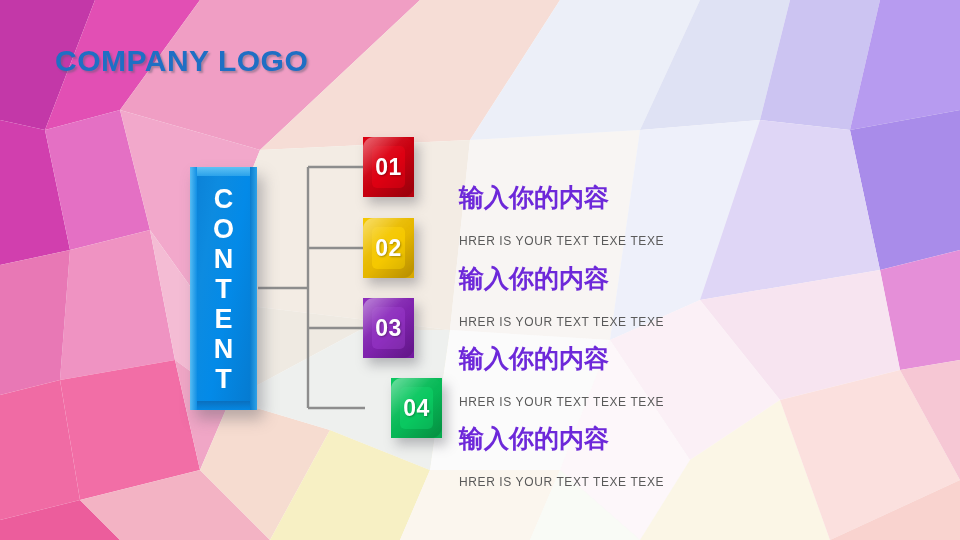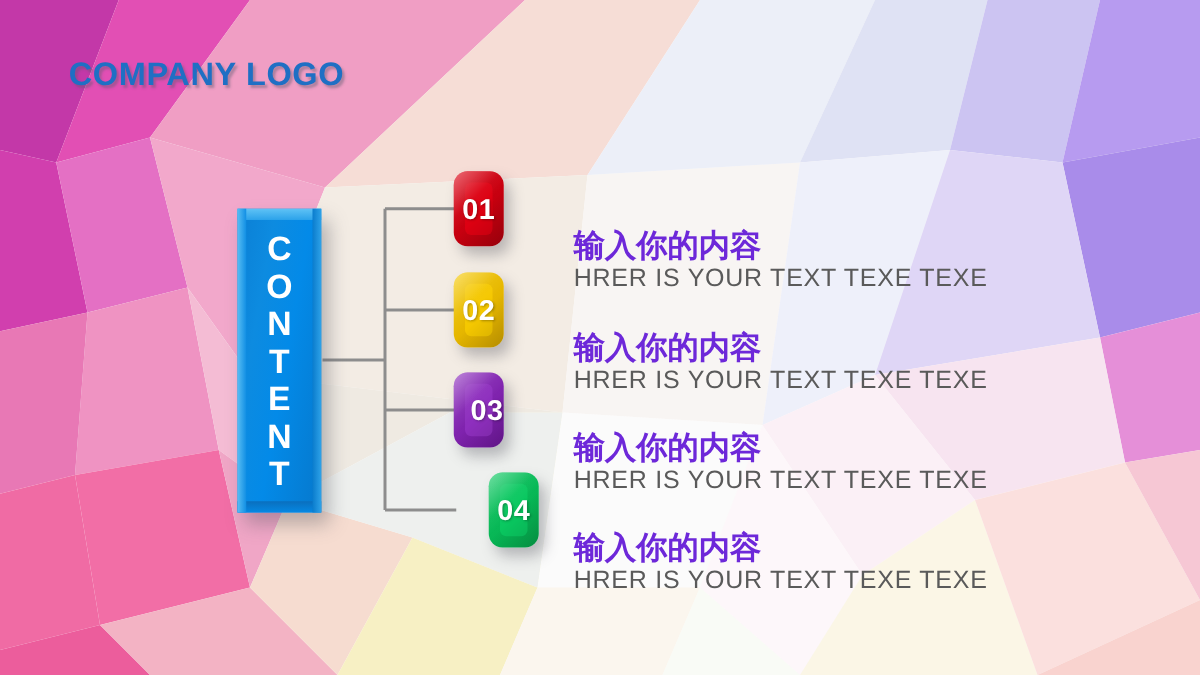--- a/index.html
+++ b/index.html
@@ -22,21 +22,21 @@
     inset: 0;
     width: 960px;
     height: 540px;
   }
 
   
   .logo {
     position: absolute;
     left: 55px;
     top: 44px;
-    font-size: 26px;
+    font-size: 30px;
     font-weight: bold;
     letter-spacing: 0.5px;
     color: #1f6fc4;
     text-shadow: 2px 2px 2px rgba(90,90,110,0.45);
     white-space: nowrap;
   }
 
   
   .connectors {
     position: absolute;
@@ -102,23 +102,23 @@
   
   .row {
     position: absolute;
     left: 363px;
     height: 72px;
   }
   .numbox {
     position: absolute;
     left: 0;
     top: 0;
-    width: 40px;
+    width: 51px;
     height: 60px;
-    border-radius: 11px;
+    border-radius: 0;
     display: flex;
     align-items: center;
     justify-content: center;
     box-shadow: 5px 7px 11px rgba(90,90,100,0.38);
   }
   .numbox .gloss {
     position: absolute;
     inset: 0;
     border-radius: 11px;
     background:
@@ -145,22 +145,22 @@
   }
   .row-title {
     font-size: 25px;
     font-weight: bold;
     color: #6d28d9;
     line-height: 30px;
     white-space: nowrap;
     margin-top: 45px;
   }
   .row-sub {
-    margin-top: 0;
-    font-size: 20px;
+    margin-top: 22px;
+    font-size: 12px;
     color: #5a5a5a;
     letter-spacing: 0.6px;
     white-space: nowrap;
   }
 </style>
 </head>
 <body>
 
 <div class="slide">
 
@@ -260,21 +260,21 @@
       <div class="gloss"></div>
       <div class="num">02</div>
     </div>
     <div class="row-text">
       <div class="row-title">输入你的内容</div>
       <div class="row-sub">HRER IS YOUR TEXT TEXE TEXE</div>
     </div>
   </div>
 
   <div class="row" style="top:298px">
-    <div class="numbox" style="background: linear-gradient(135deg, rgb(142, 47, 190) 0%, rgb(114, 25, 159) 100%); justify-content: flex-end;">
+    <div class="numbox" style="background: linear-gradient(135deg, rgb(142, 47, 190) 0%, rgb(114, 25, 159) 100%);">
       <div class="inner-face" style="background: rgb(142, 47, 190);"></div>
       <div class="gloss"></div>
       <div class="num">03</div>
     </div>
     <div class="row-text">
       <div class="row-title">输入你的内容</div>
       <div class="row-sub">HRER IS YOUR TEXT TEXE TEXE</div>
     </div>
   </div>
 

